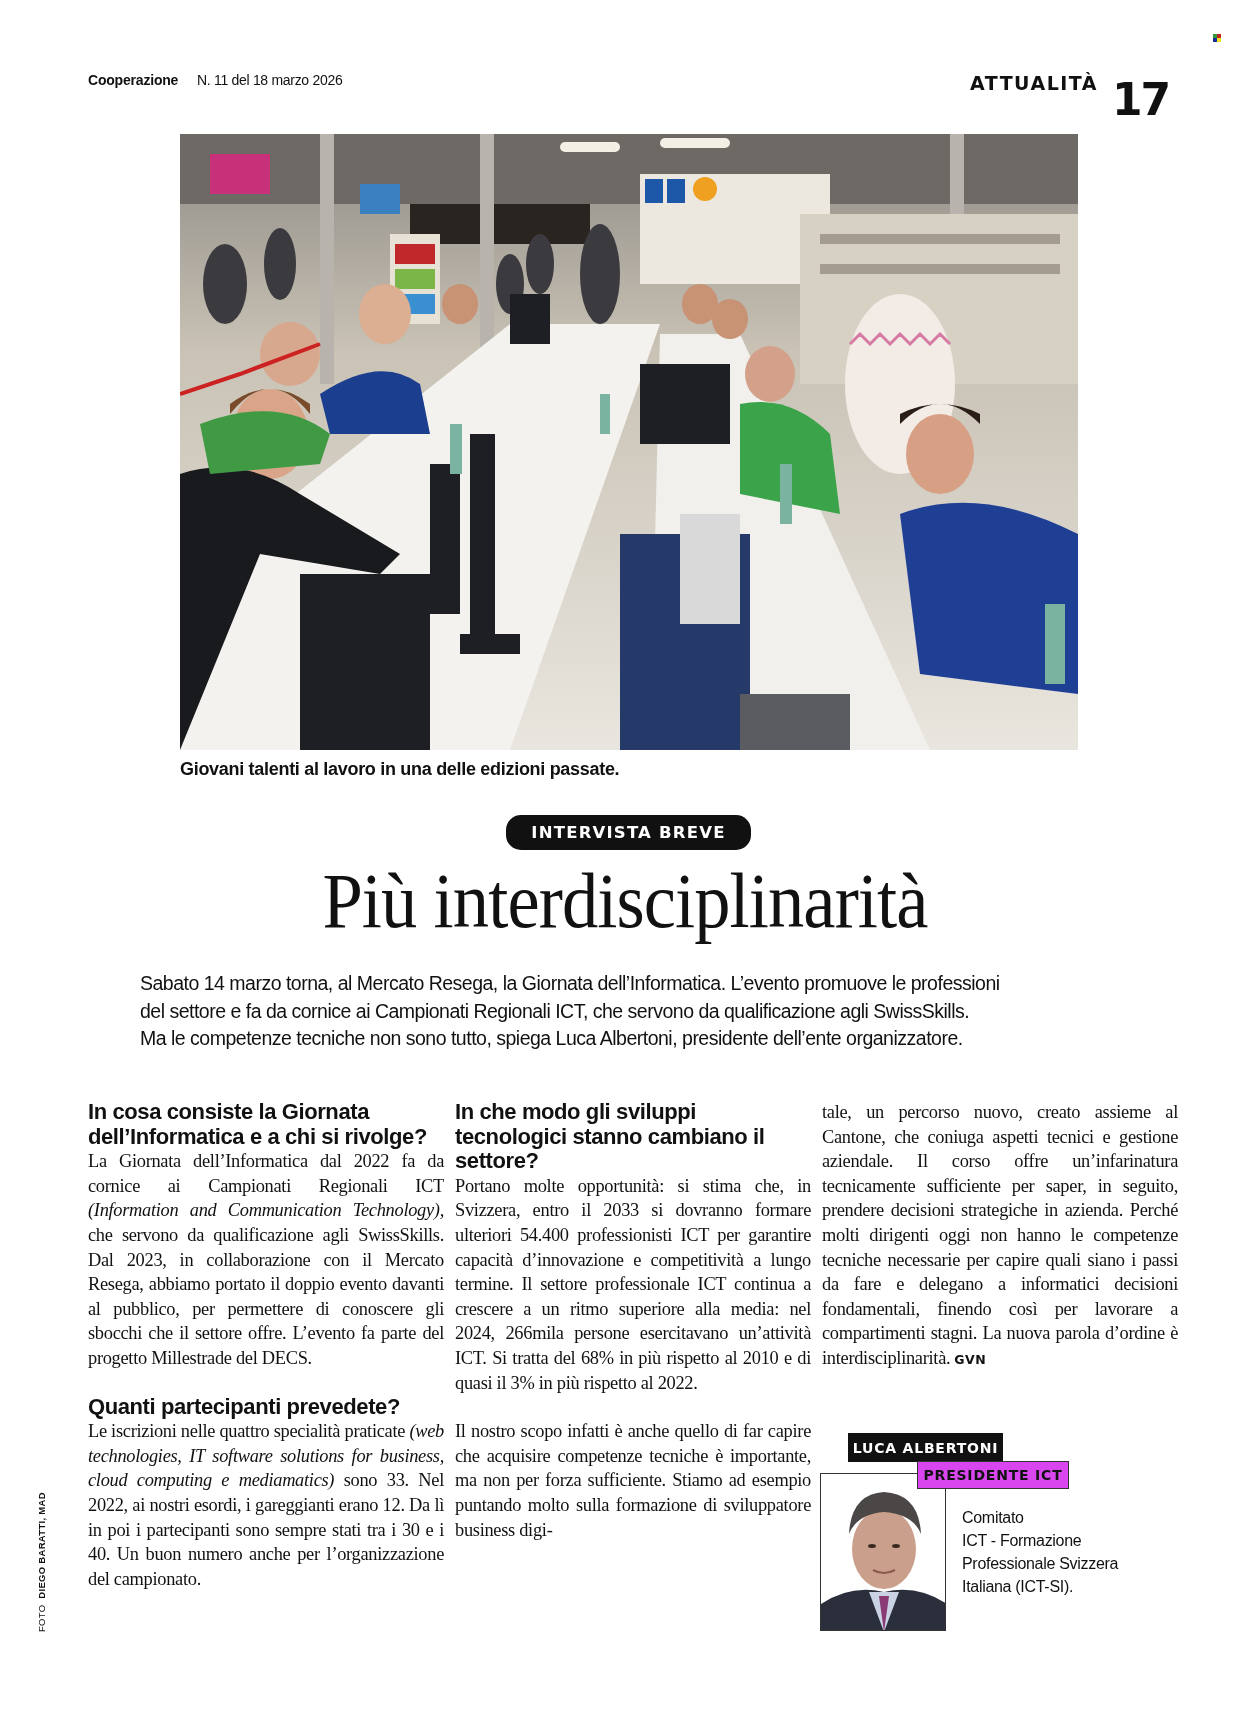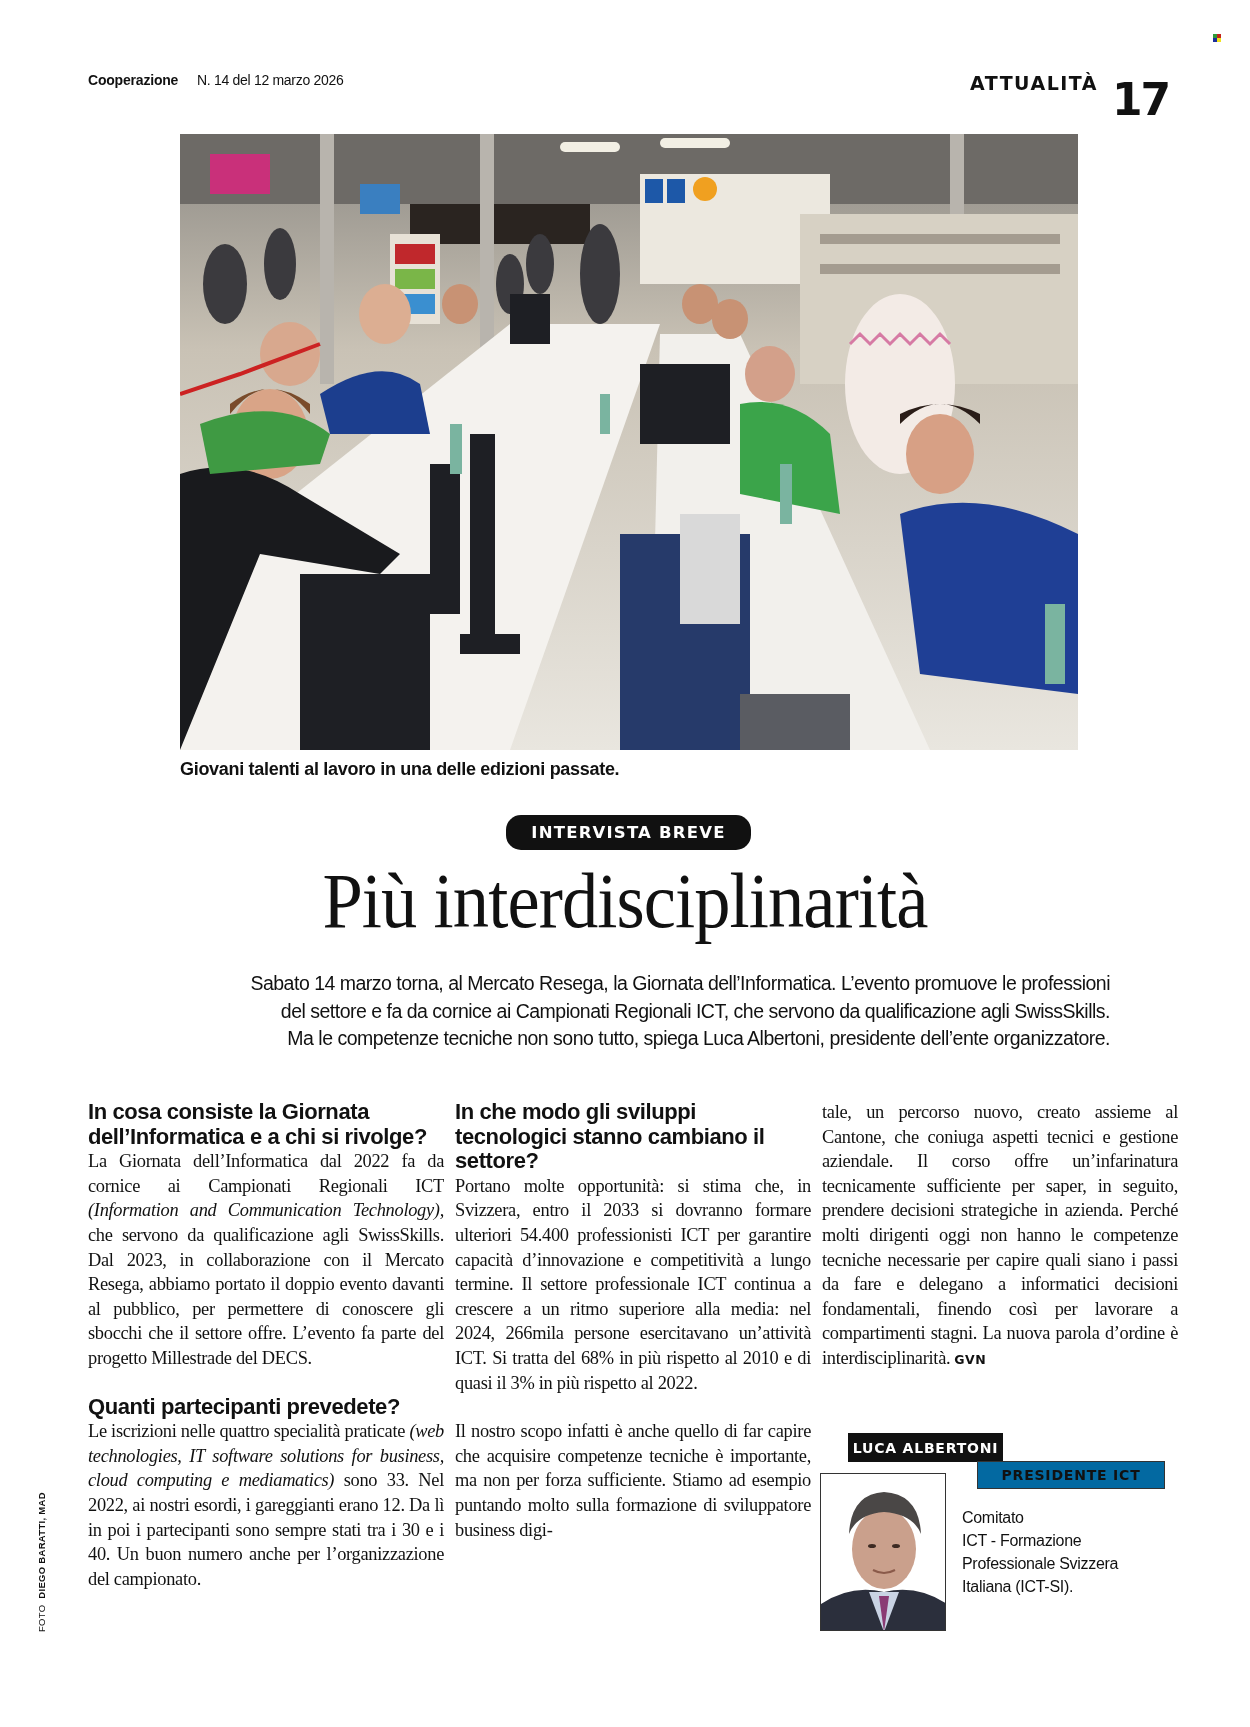--- a/index.html
+++ b/index.html
@@ -18,55 +18,55 @@
   .header-page { left: 1112px; top: 62px; font-size: 44px; font-weight: 900; letter-spacing: -2px; font-family: "DejaVu Sans", sans-serif; line-height: 1; margin-top: 16px; }
 
   
   .photo { left: 180px; top: 134px; width: 898px; height: 616px; overflow: hidden; background: #d9d4ca; }
   .photo svg { display: block; }
   .caption { left: 180px; top: 759px; font-size: 18px; font-weight: 700; letter-spacing: -0.3px; }
 
   
   .kicker { left: 506px; top: 815px; width: 245px; height: 35px; background: #111; color: #fff; display: flex; align-items: center; justify-content: center; font-family: "DejaVu Sans", sans-serif; font-weight: 900; font-size: 16.5px; letter-spacing: 1.2px; border-radius: 15px; }
   .headline { left: 0; width: 1250px; top: 862px; text-align: center; font-family: "Liberation Serif", serif; font-size: 78px; font-weight: 400; letter-spacing: -1px; line-height: 1; transform: scaleX(0.93); }
-  .lead { left: 140px; width: 970px; top: 970px; text-align: right; font-size: 19.5px; line-height: 27.5px; letter-spacing: -0.5px; }
+  .lead { left: 140px; width: 970px; top: 970px; text-align: left; font-size: 19.5px; line-height: 27.5px; letter-spacing: -0.5px; }
 
   
   .col { top: 1100px; width: 356px; font-family: "Liberation Serif", serif; font-size: 18.4px; line-height: 24.6px; text-align: justify; letter-spacing: -0.3px; }
   .col-1 { left: 88px; }
   .col-2 { left: 455px; }
   .col-3 { left: 822px; }
   .q { font-family: "Liberation Sans", sans-serif; font-weight: 700; font-size: 22px; line-height: 24.6px; text-align: left; letter-spacing: -0.4px; }
   .a { margin: 0; }
   .a em { font-style: italic; }
   .gap { height: 24px; }
   .sig { font-family: "DejaVu Sans", sans-serif; font-weight: 700; font-size: 12.5px; letter-spacing: 0.5px; margin-left: 4px; margin-top: 48px; }
 
   
   .name-tag { left: 848px; top: 1433px; width: 155px; height: 29px; background: #111; color: #fff; display: flex; align-items: center; justify-content: center; font-family: "DejaVu Sans", sans-serif; font-weight: 900; font-size: 14px; letter-spacing: 0.8px; z-index: 3; }
-  .role-tag { left: 977px; top: 1461px; width: 188px; height: 28px; background: #0369a1; border: 1.5px solid #333; display: flex; align-items: center; justify-content: center; font-family: "DejaVu Sans", sans-serif; font-weight: 900; font-size: 14px; letter-spacing: 0.8px; z-index: 3; box-sizing: border-box; }
+  .role-tag { left: 917px; top: 1461px; width: 152px; height: 28px; background: #d946ef; border: 1.5px solid #333; display: flex; align-items: center; justify-content: center; font-family: "DejaVu Sans", sans-serif; font-weight: 900; font-size: 14px; letter-spacing: 0.8px; z-index: 3; box-sizing: border-box; }
   .portrait { left: 820px; top: 1473px; width: 126px; height: 158px; border: 1.5px solid #333; overflow: hidden; background: #fff; box-sizing: border-box; }
   .profile-org { left: 962px; top: 1506px; font-size: 16px; line-height: 23px; letter-spacing: -0.3px; }
 
   
   .credit { left: 36px; top: 1632px; transform: rotate(-90deg); transform-origin: left top; font-size: 9.5px; letter-spacing: 0.3px; white-space: nowrap; }
   .credit b { font-weight: 700; }
 </style>
 </head>
 <body>
 
 <div class="abs color-mark">
   <span style="background:#2e9b3a"></span>
   <span style="background:#c4241b"></span>
   <span style="background:#1b2f9c"></span>
   <span style="background:#f1e31e"></span>
 </div>
 
 <div class="abs header-pub">Cooperazione</div>
-<div class="abs header-issue">N. 14 del 12 marzo 2026</div>
+<div class="abs header-issue">N. 11 del 18 marzo 2026</div>
 <div class="abs header-section">ATTUALITÀ</div>
 <div class="abs header-page">17</div>
 
 <div class="abs photo">
   <svg width="898" height="616" viewBox="0 0 898 616">
     <defs>
       <linearGradient id="bg" x1="0" y1="0" x2="0" y2="1">
         <stop offset="0" stop-color="#8d8a84"></stop>
         <stop offset="0.35" stop-color="#c9c2b5"></stop>
         <stop offset="1" stop-color="#e9e6df"></stop>

